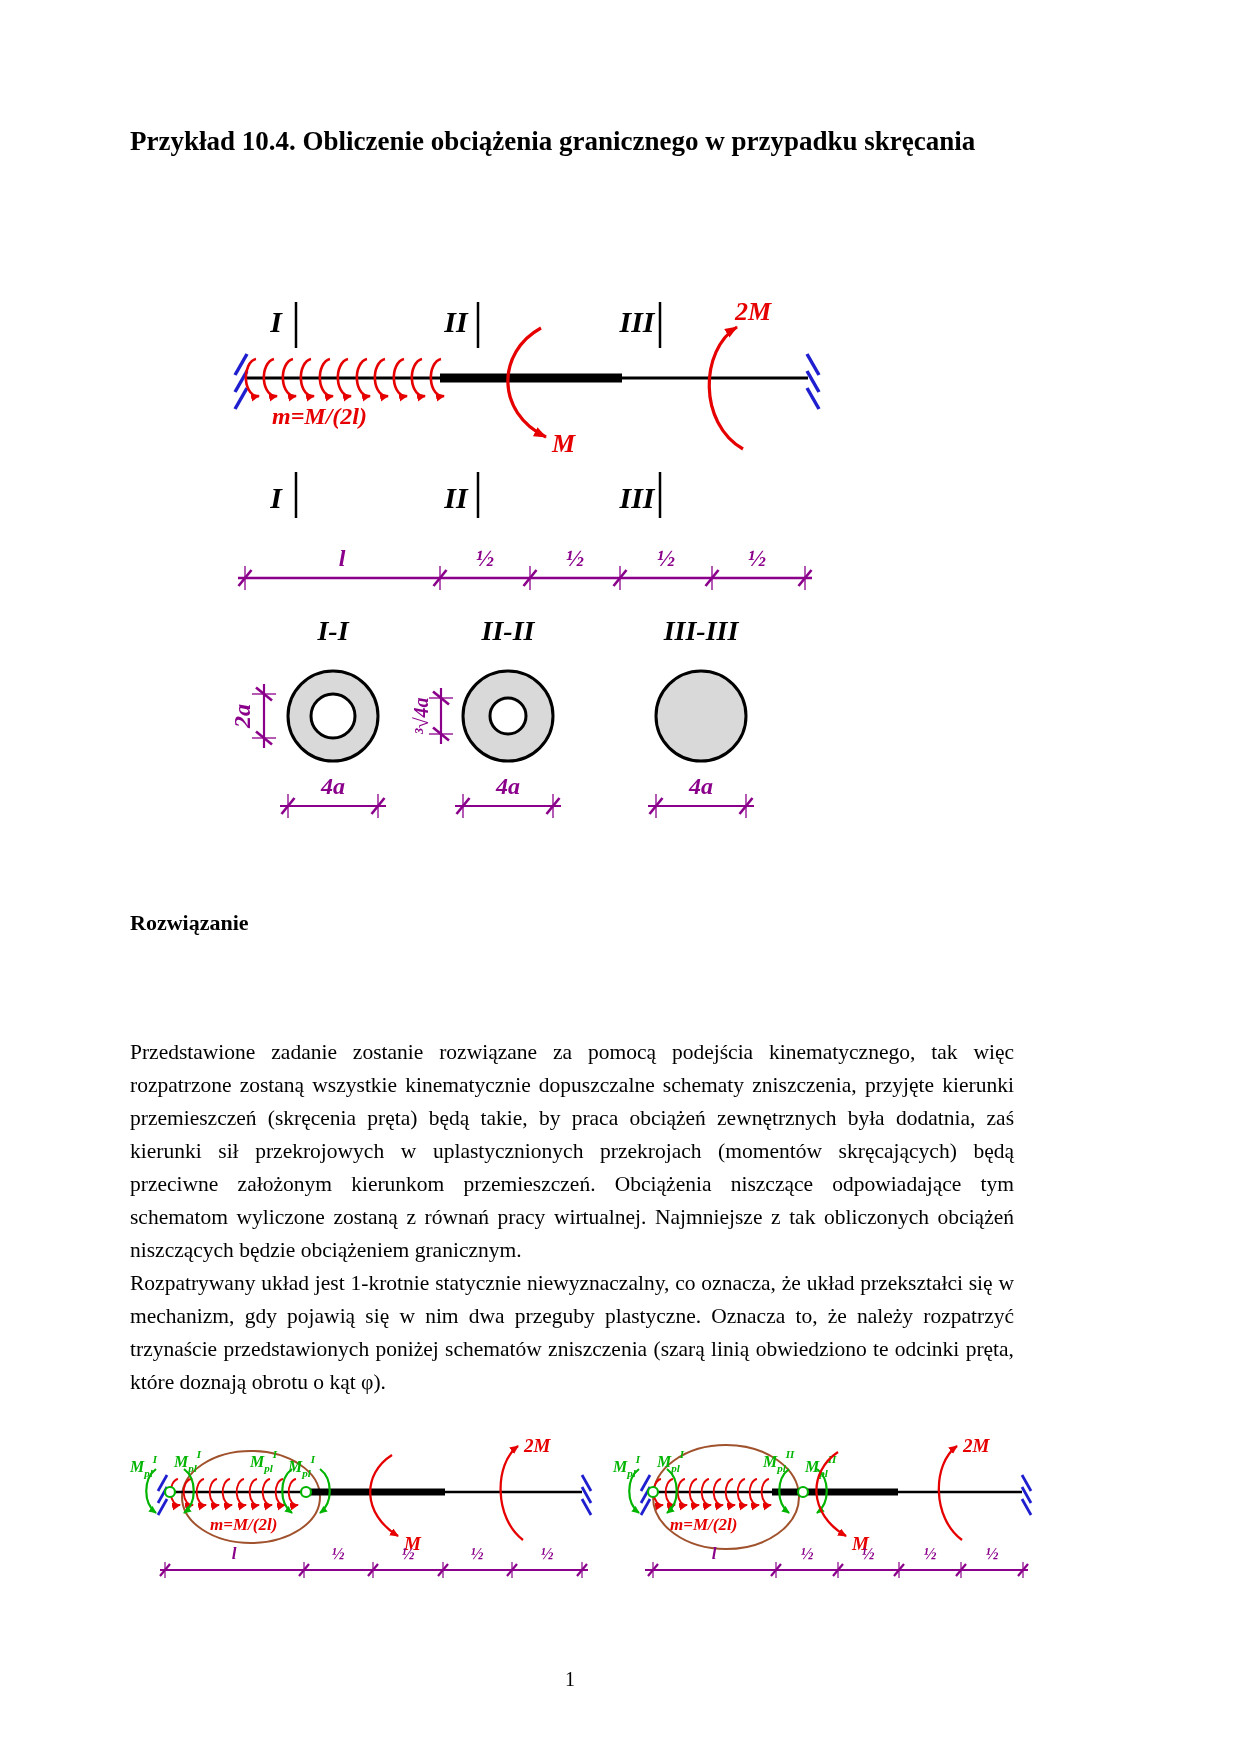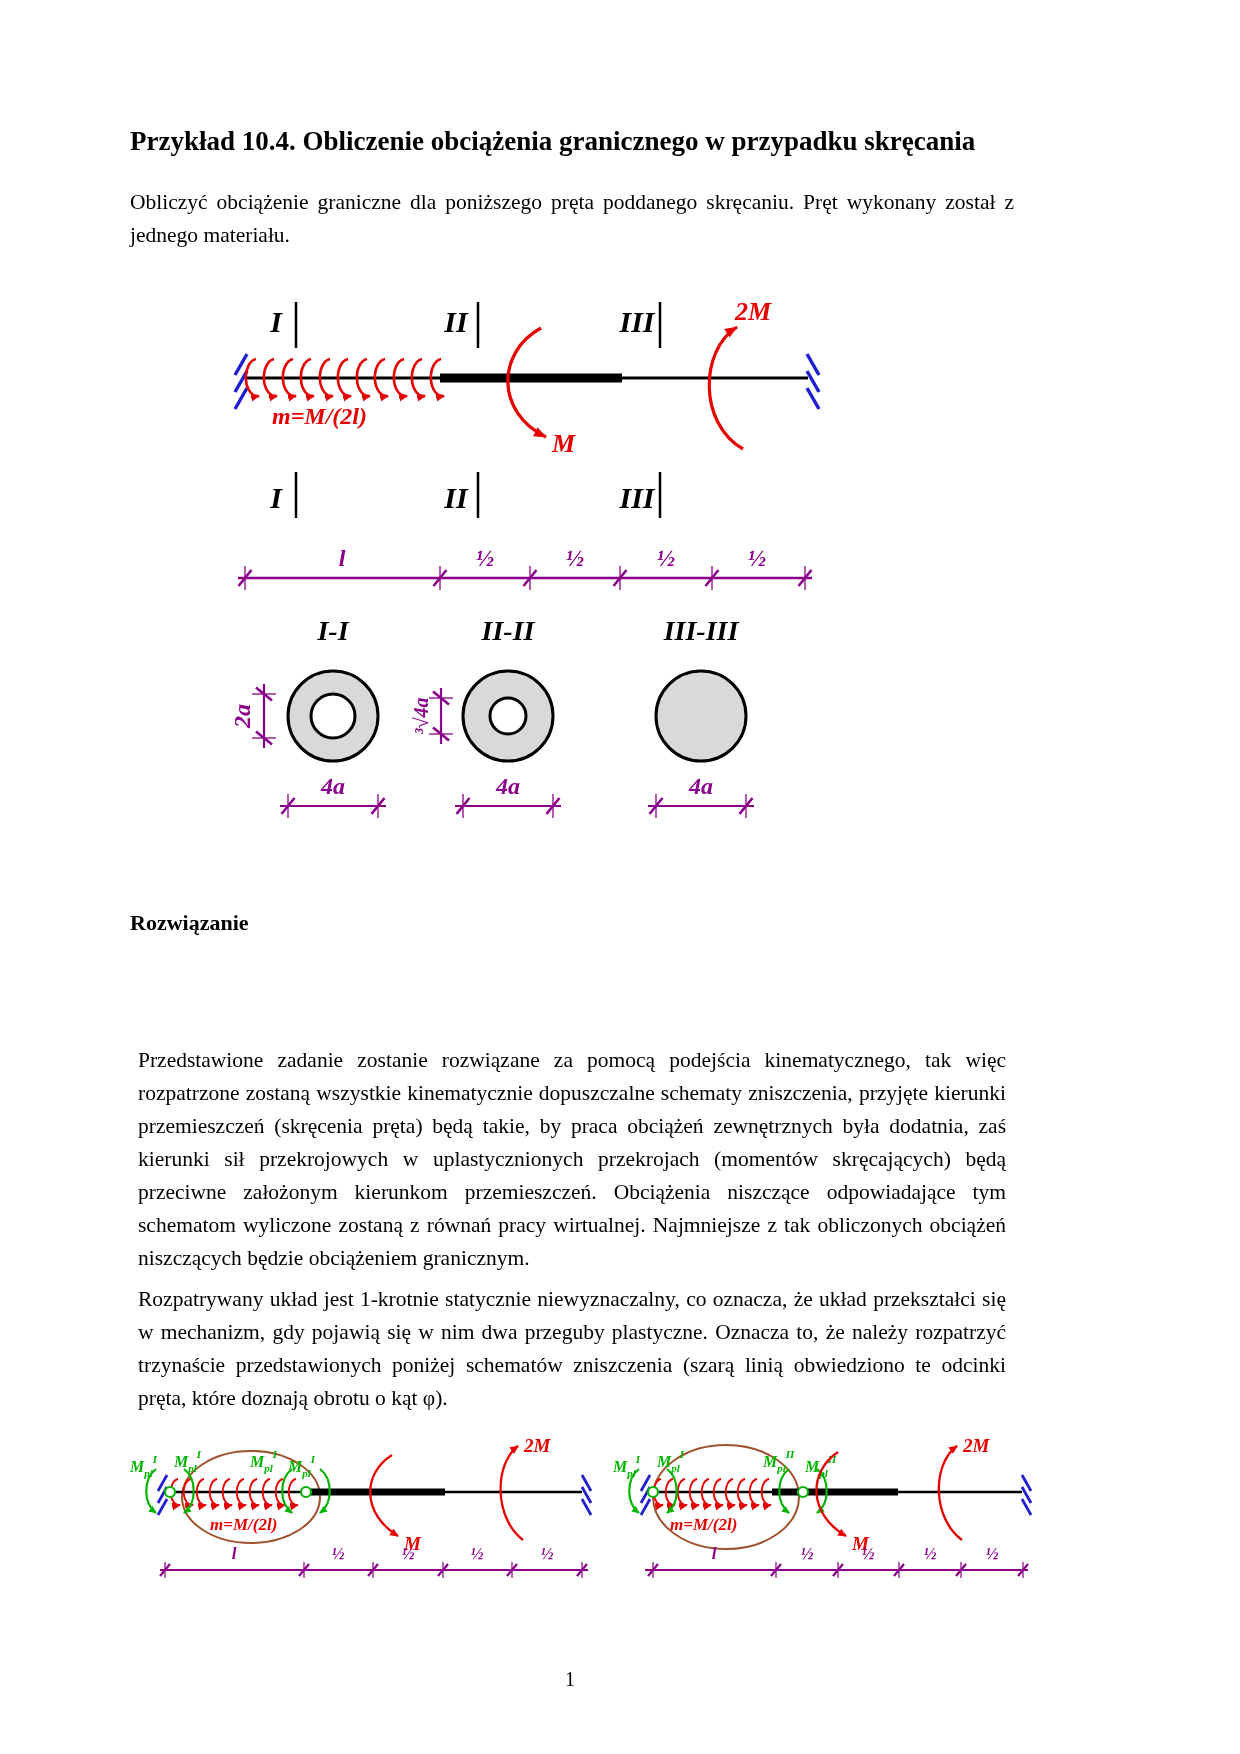--- a/index.html
+++ b/index.html
@@ -2,21 +2,21 @@
 <html><head>
 <meta charset="utf-8">
 <style>
   html,body{margin:0;padding:0;background:#ffffff;}
   .page{position:relative;width:1240px;height:1694px;background:#ffffff;overflow:hidden;
         font-family:"Liberation Serif",serif;color:#000;}
   .title{position:absolute;left:130px;top:126px;width:884px;font-size:27px;font-weight:bold;}
   .intro{position:absolute;left:130px;top:186px;width:884px;font-size:21.5px;line-height:33px;text-align:justify;}
   .heading{position:absolute;left:130px;top:910px;font-size:22px;font-weight:bold;}
   .bodytext{position:absolute;left:130px;top:1036px;width:884px;font-size:21.5px;line-height:33px;text-align:justify;}
-  .bodytext p{margin:8px;}
+  .bodytext p{margin:0;}
   .pagenum{position:absolute;left:0;top:1668px;width:1140px;text-align:center;font-size:20px;}
   svg{position:absolute;}
   svg text{font-family:"Liberation Serif",serif;}
   .sec{font-style:italic;font-weight:bold;font-size:30px;fill:#000;}
   .secsmall{font-style:italic;font-weight:bold;font-size:28px;fill:#000;}
   .redlbl{font-style:italic;font-weight:bold;font-size:26px;fill:#e60000;}
   .redlbl-m{font-style:italic;font-weight:bold;font-size:24px;fill:#e60000;}
   .redlbl-s{font-style:italic;font-weight:bold;font-size:19px;fill:#e60000;}
   .redlbl-xs{font-style:italic;font-weight:bold;font-size:17px;fill:#e60000;}
   .dim{font-style:italic;font-weight:600;font-size:24px;fill:#8b008b;}
@@ -24,21 +24,20 @@
   .dim-xs{font-style:italic;font-weight:600;font-size:17px;fill:#8b008b;}
   .grn{font-style:italic;font-weight:bold;font-size:16px;fill:#00b400;}
   .sb{font-size:11px;}
 </style>
 </head>
 <body>
 
 <div class="page">
 
   <div class="title">Przykład 10.4. Obliczenie obciążenia granicznego w przypadku skręcania</div>
-  <div class="intro">Obliczyć obciążenie graniczne dla poniższego pręta poddanego skręcaniu. Pręt wykonany został z jednego materiału.</div>
 
   <svg style="left:130px;top:282px" width="880" height="318" viewBox="130 282 880 318">
     <defs>
       <marker id="ar" markerUnits="userSpaceOnUse" markerWidth="15" markerHeight="11" refX="12" refY="5" orient="auto">
         <path d="M0,0 L13,5 L0,10 z" fill="#e60000"></path>
       </marker>
       <marker id="ar2" markerUnits="userSpaceOnUse" markerWidth="11" markerHeight="9" refX="8" refY="4" orient="auto">
         <path d="M0,0 L9,4 L0,8 z" fill="#e60000"></path>
       </marker>
       <marker id="ag" markerUnits="userSpaceOnUse" markerWidth="10" markerHeight="8" refX="7" refY="3.5" orient="auto">

